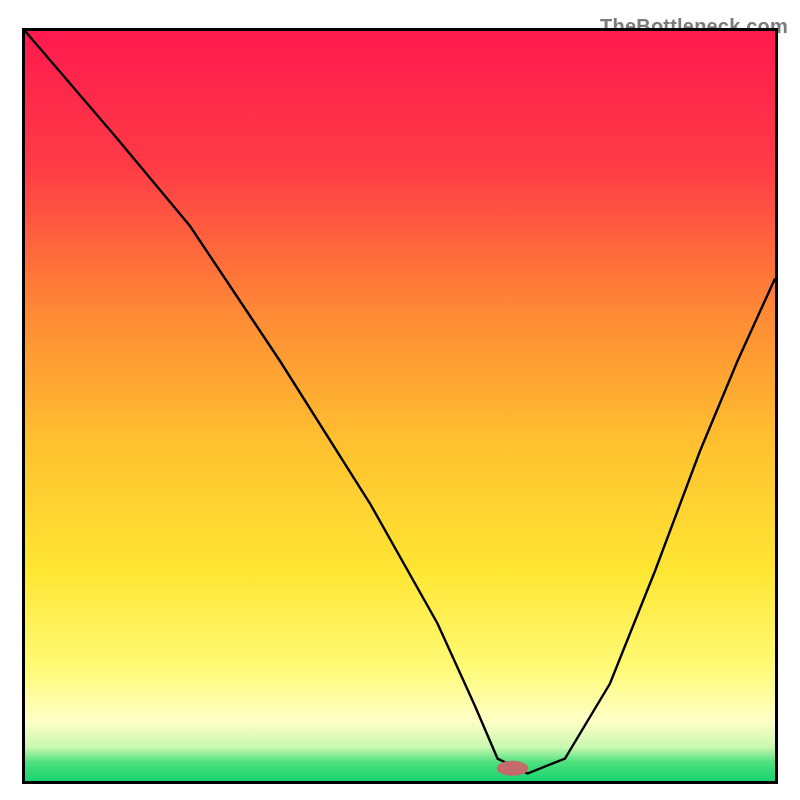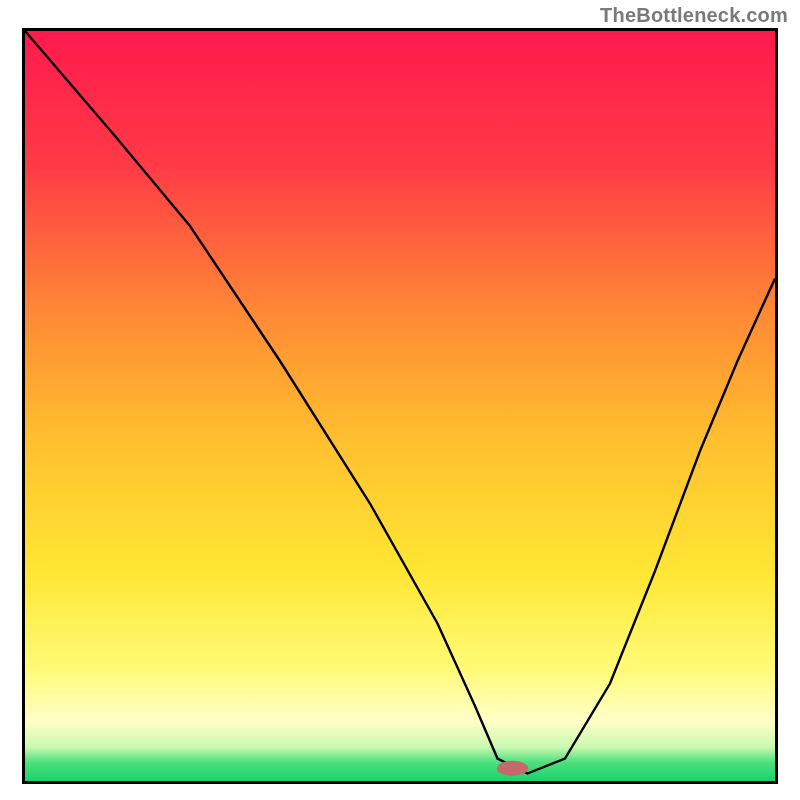--- a/index.html
+++ b/index.html
@@ -10,21 +10,21 @@
     background: #ffffff;
     font-family: Arial, Helvetica, sans-serif;
   }
   .root {
     position: relative;
     width: 800px;
     height: 800px;
   }
   .attribution {
     position: absolute;
-    top: 4px;
+    top: 15px;
     right: 12px;
     font-size: 20px;
     font-weight: 600;
     color: #7a7a7a;
     letter-spacing: 0.2px;
   }
   .plot {
     position: absolute;
     left: 22px;
     top: 28px;

